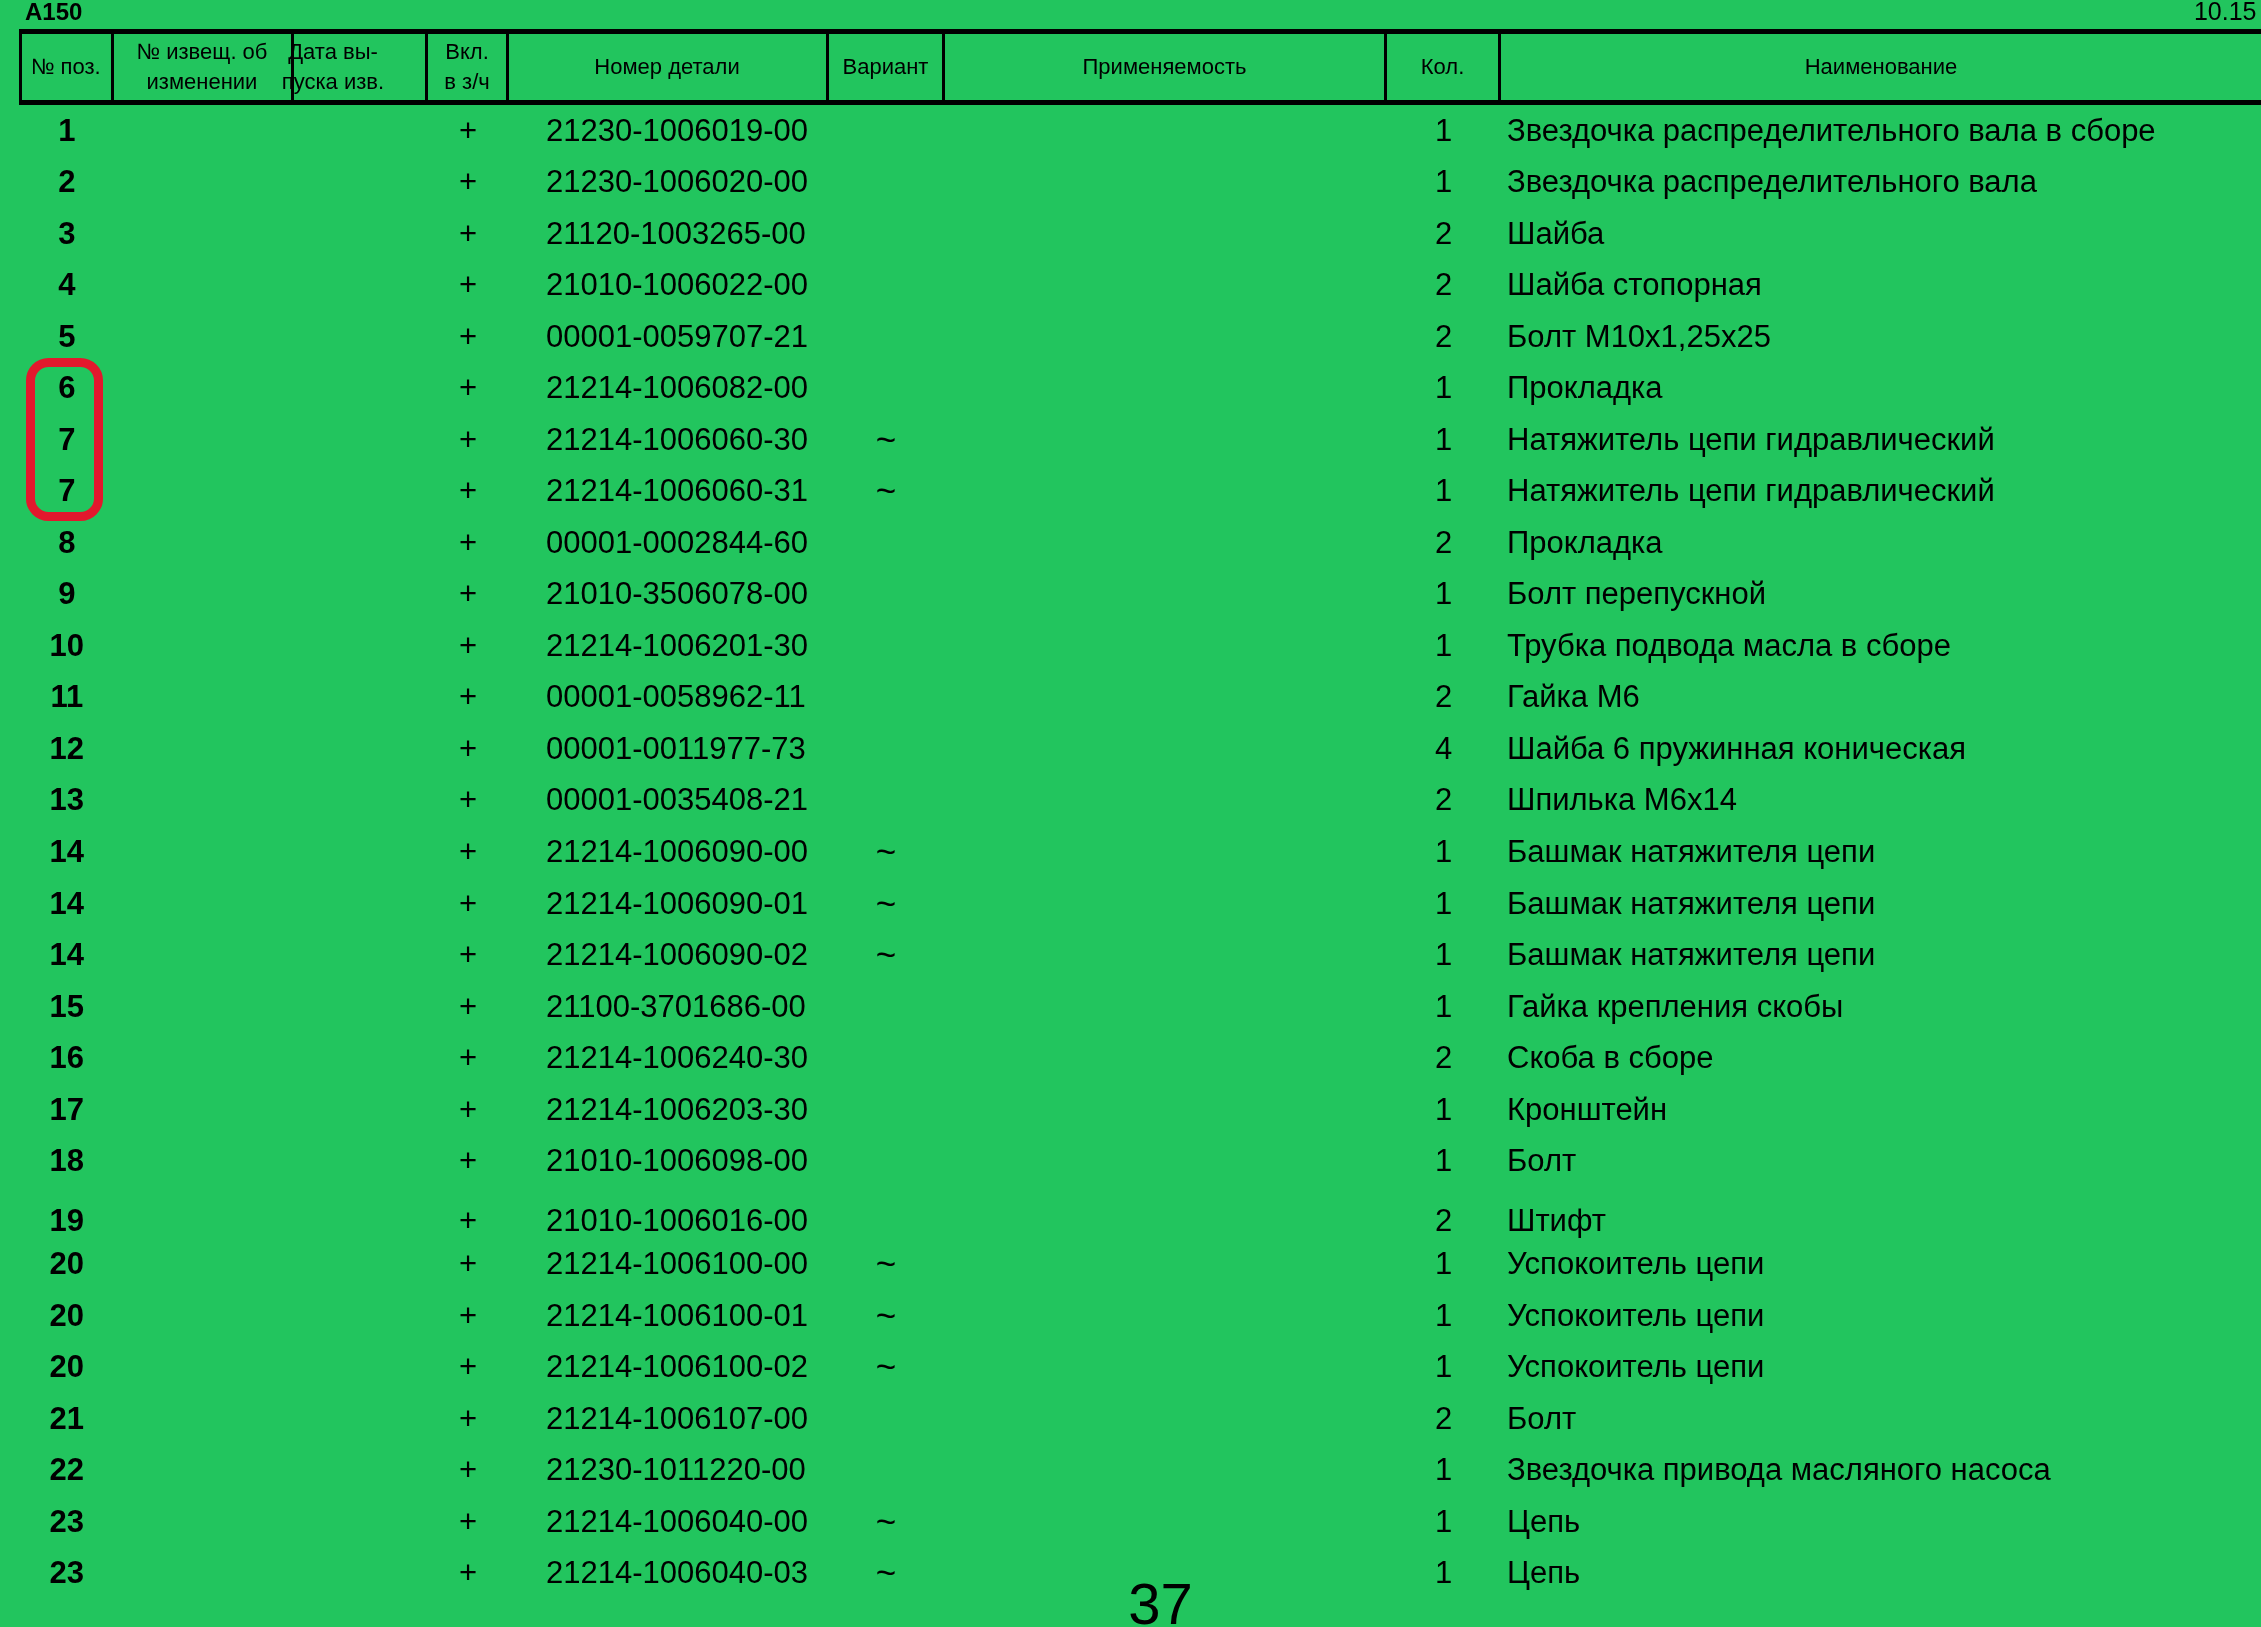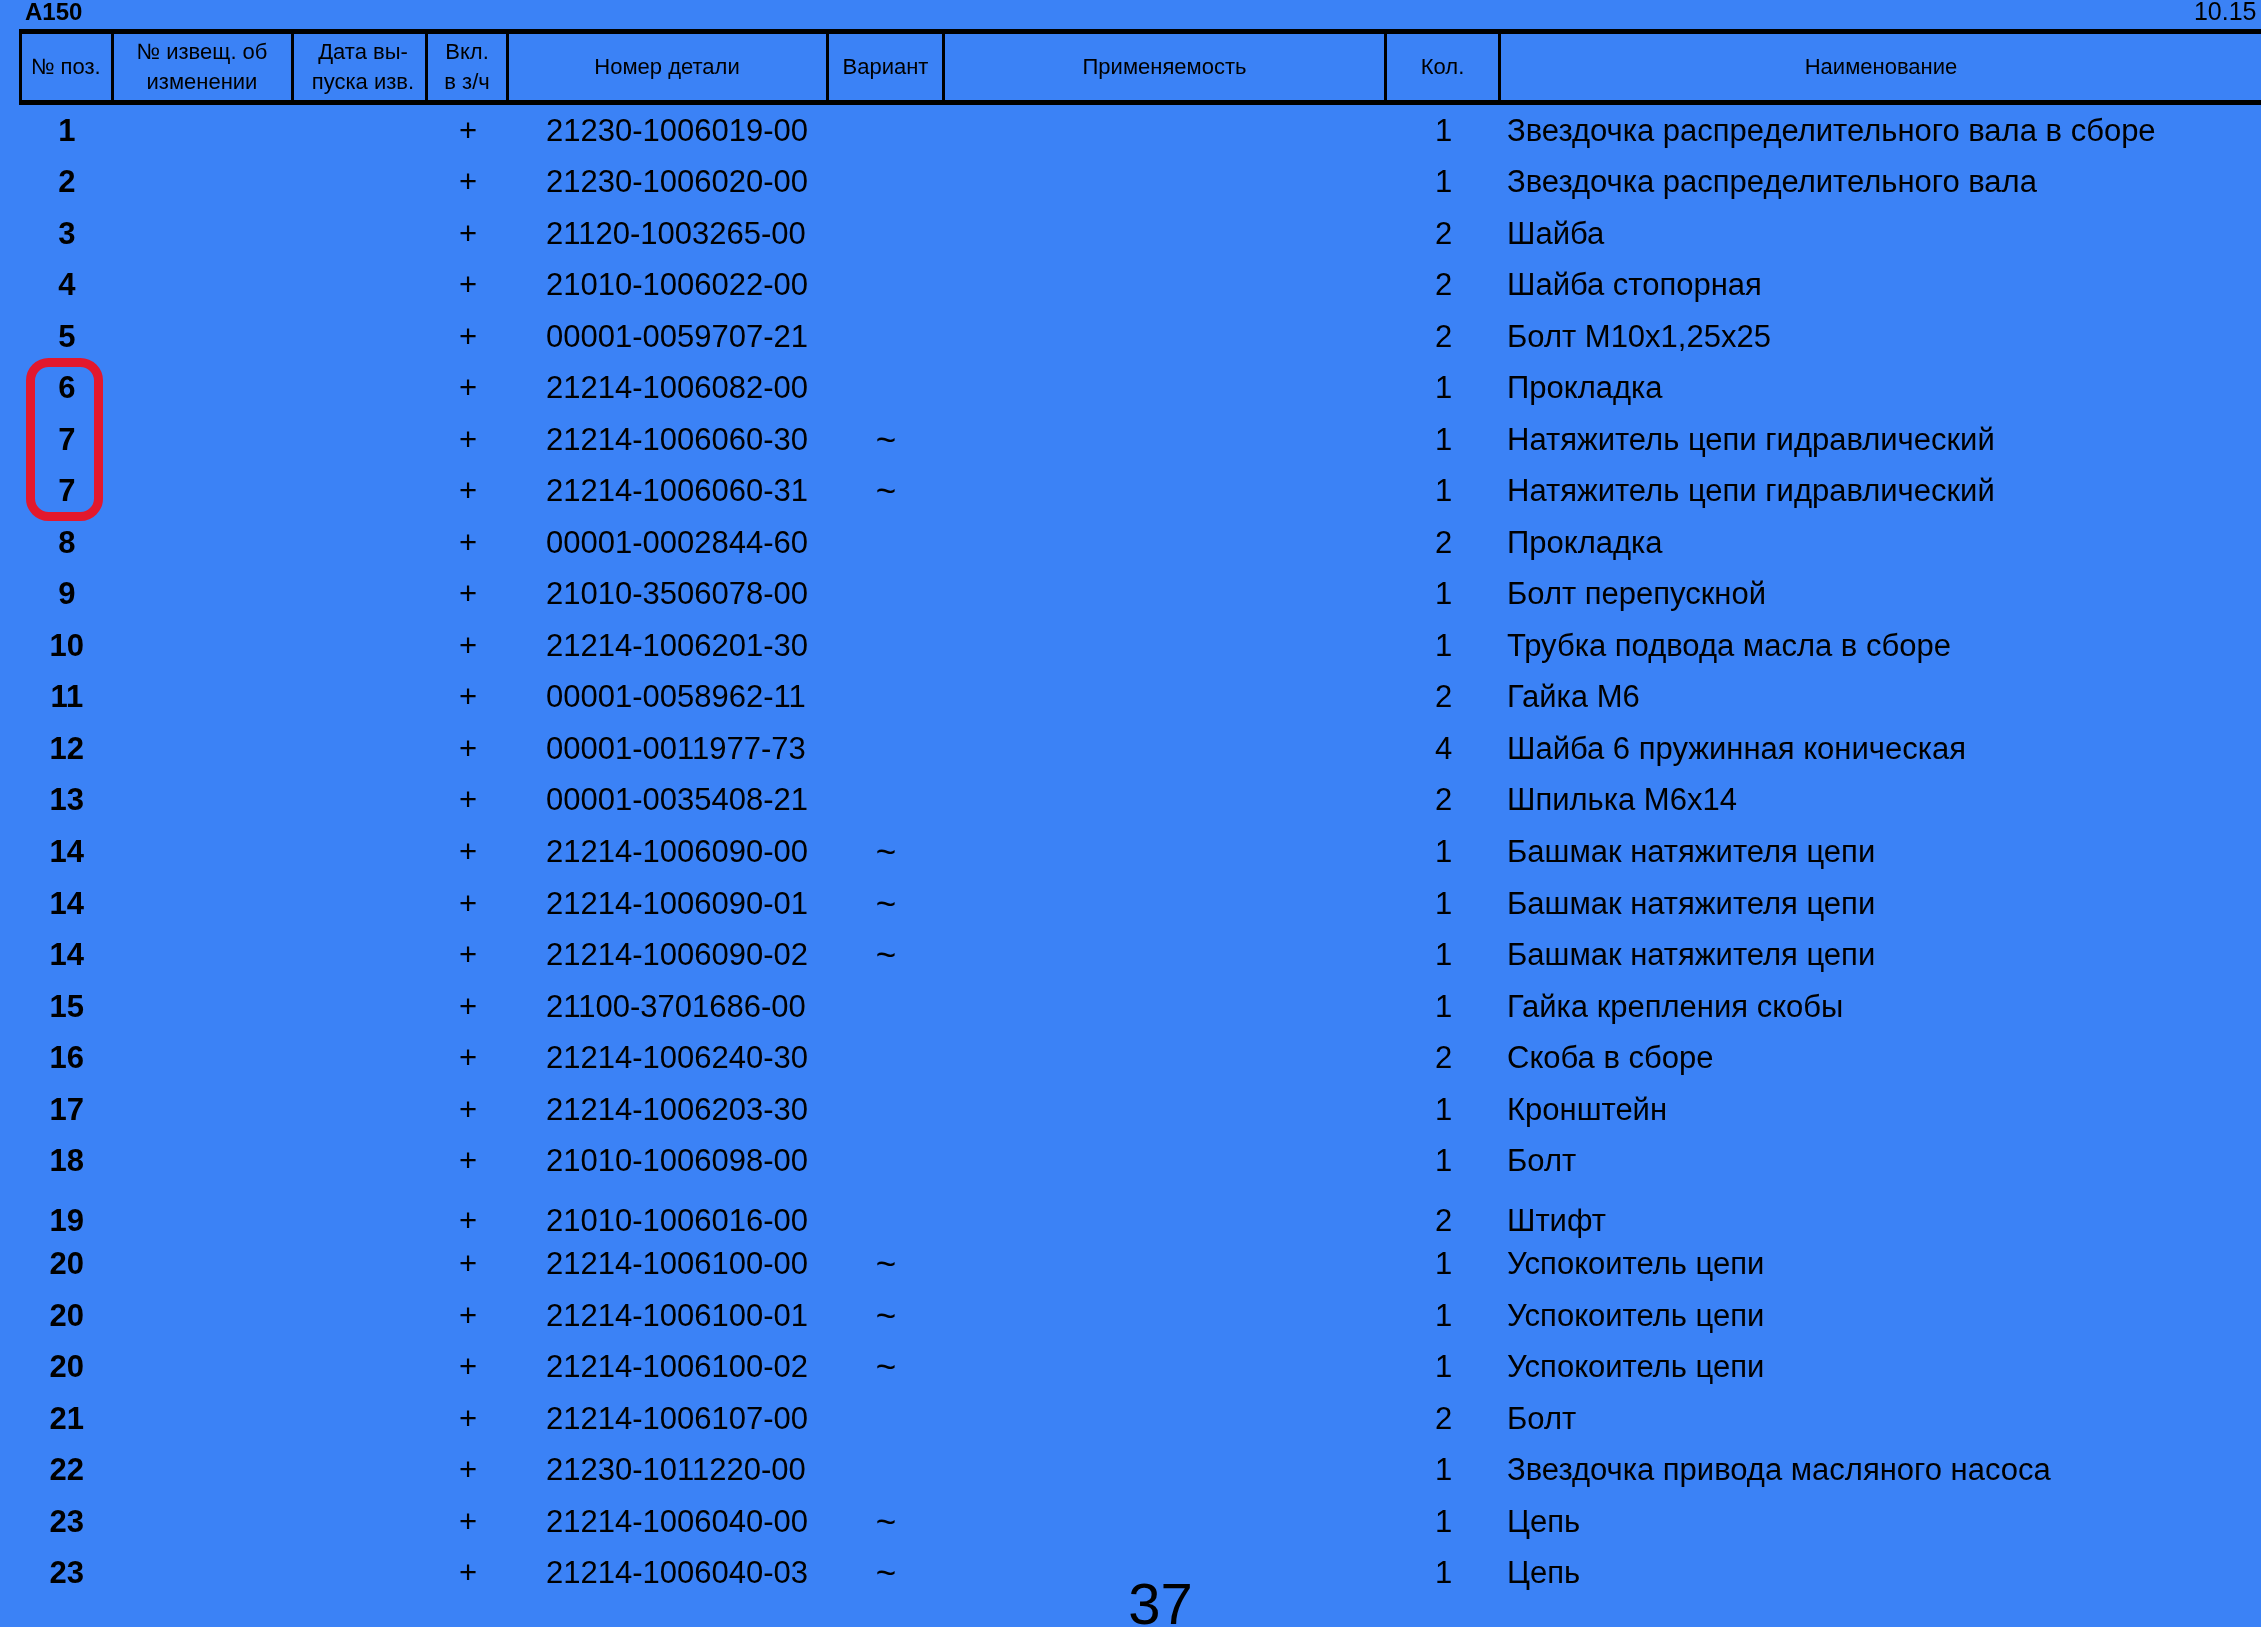--- a/index.html
+++ b/index.html
@@ -4,21 +4,21 @@
 <style>
   html, body {
     margin: 0;
     padding: 0;
     background: #ffffff;
   }
   .page {
     position: relative;
     width: 2261px;
     height: 1627px;
-    background: #3b82f6;
+    background: #22c55e;
     font-family: "Liberation Sans", sans-serif;
     color: #000000;
     overflow: hidden;
   }
   
   .doc-code {
     position: absolute;
     left: 25px;
     top: -3px;
     font-size: 24px;
@@ -124,21 +124,21 @@
   <div class="vline" style="left:1498px"></div>
 
   <div class="hcell" style="left:20.3px;width:91px">
     <span>№ поз.</span>
 
   </div>
   <div class="hcell" style="left:114px;width:176px">
     <span>№ извещ. об</span>
     <span>изменении</span>
   </div>
-  <div class="hcell" style="left:308px;width:110px">
+  <div class="hcell" style="left:278px;width:110px">
     <span>Дата вы-</span>
     <span>пуска изв.</span>
   </div>
   <div class="hcell" style="left:428px;width:78px">
     <span>Вкл.</span>
     <span>в з/ч</span>
   </div>
   <div class="hcell" style="left:509px;width:316px">
     <span>Номер детали</span>
 

